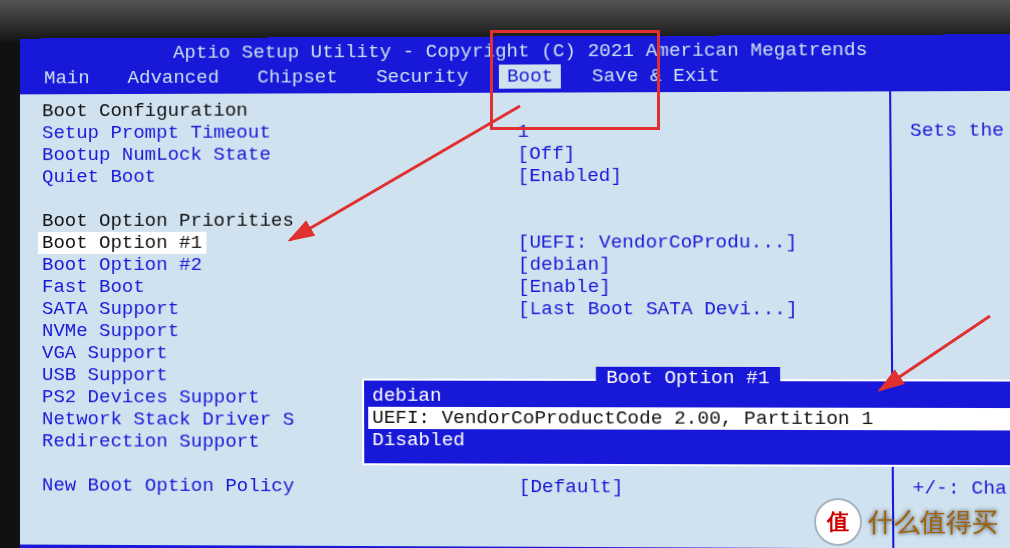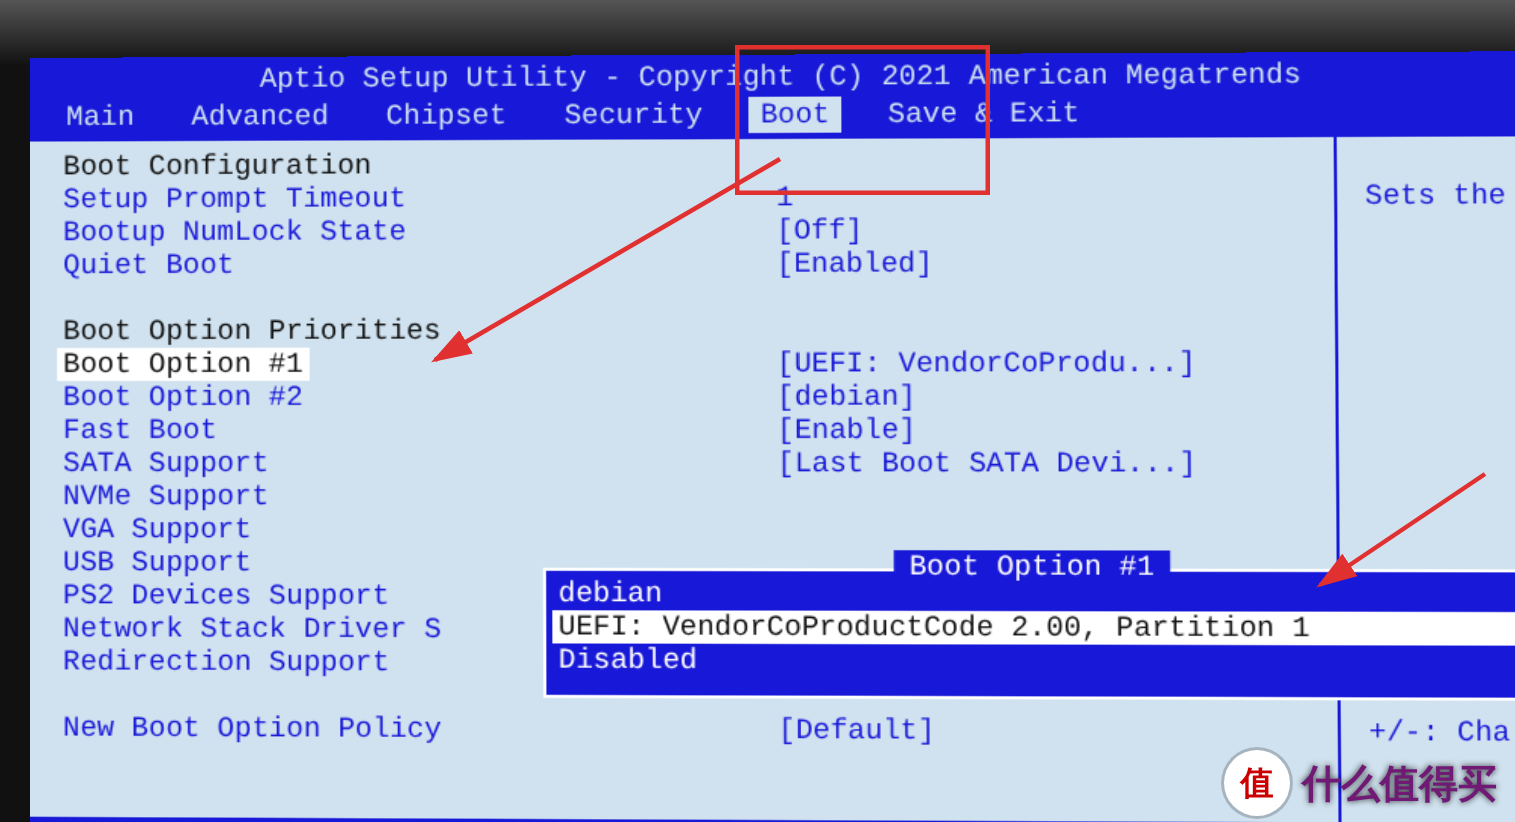--- a/index.html
+++ b/index.html
@@ -116,21 +116,21 @@
     align-items: center;
     gap: 8px;
   }
   .wm-badge {
     width: 44px; height: 44px; border-radius: 50%;
     background: #fff; display: flex; align-items: center; justify-content: center;
     font-size: 22px; color: #c00; font-weight: bold;
     box-shadow: 0 0 0 2px rgba(0,0,0,0.2);
   }
   .wm-text {
-    color: #701a75; font-family: sans-serif; font-size: 26px; font-weight: bold;
+    color: #a16207; font-family: sans-serif; font-size: 26px; font-weight: normal;
     text-shadow: 0 0 4px rgba(0,0,0,0.8);
   }
 </style>
 </head>
 <body>
 
 <div class="monitor">
   <div class="title-bar">Aptio Setup Utility - Copyright (C) 2021 American Megatrends</div>
   <div class="tab-bar">
     <span class="tab">Main</span>

